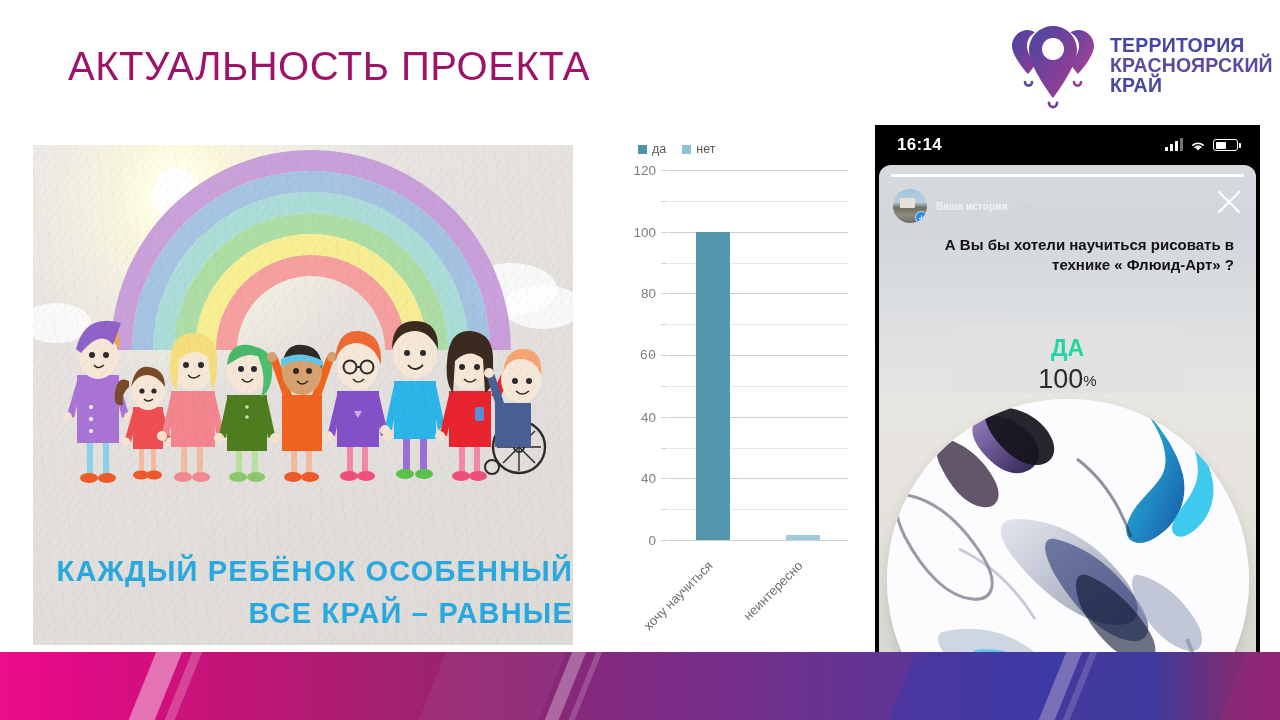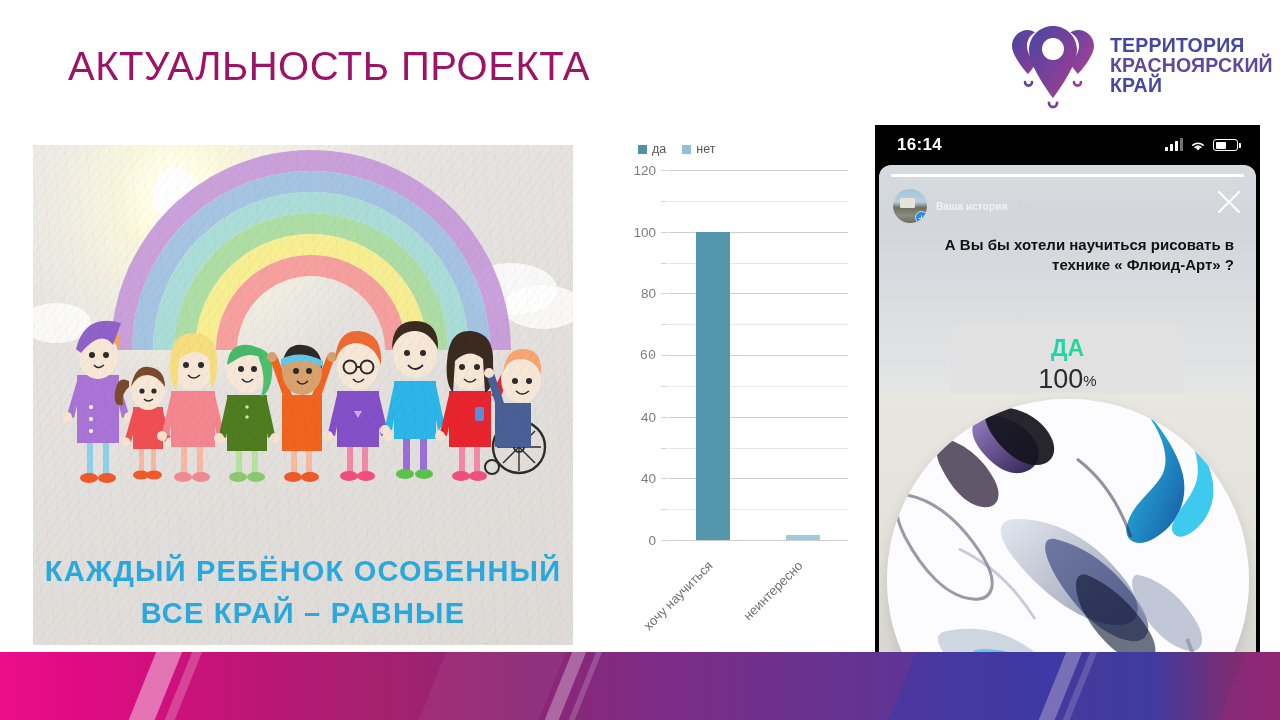--- a/index.html
+++ b/index.html
@@ -94,21 +94,21 @@
     border-radius: 50% 50% 0 0 / 100% 100% 0 0;
     border-style: solid; border-bottom: none;
     opacity: .92;
   }
 
   .kids { position: absolute; left: 18px; bottom: 152px; width: 504px; height: 178px; }
 
   .poster-caption {
     position: absolute;
     left: 0; right: 0; bottom: 10px;
-    text-align: center;
+    text-align: right;
     color: #29a9e0;
     font-weight: bold;
     letter-spacing: 1.2px;
   }
   .poster-caption .line1 { font-size: 29px; line-height: 1.35; }
   .poster-caption .line2 { font-size: 29px; line-height: 1.5; }
 
   
   .chart {
     position: absolute;

